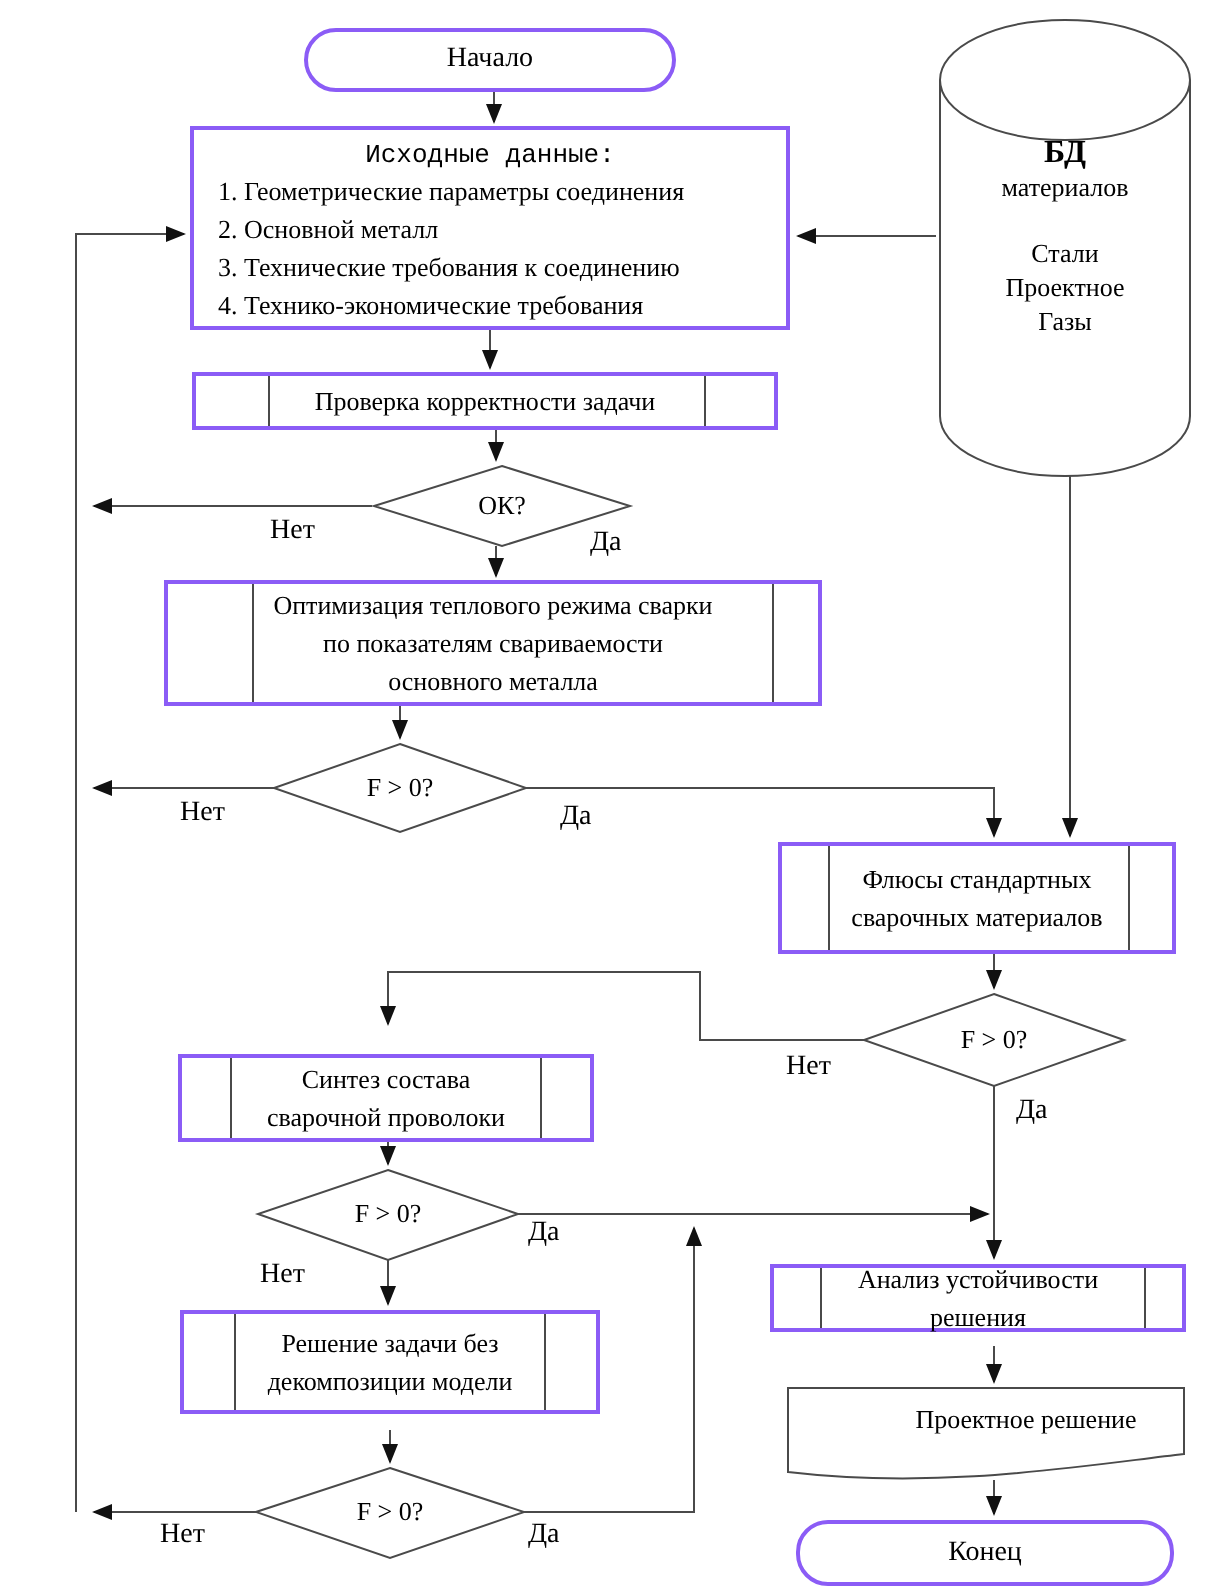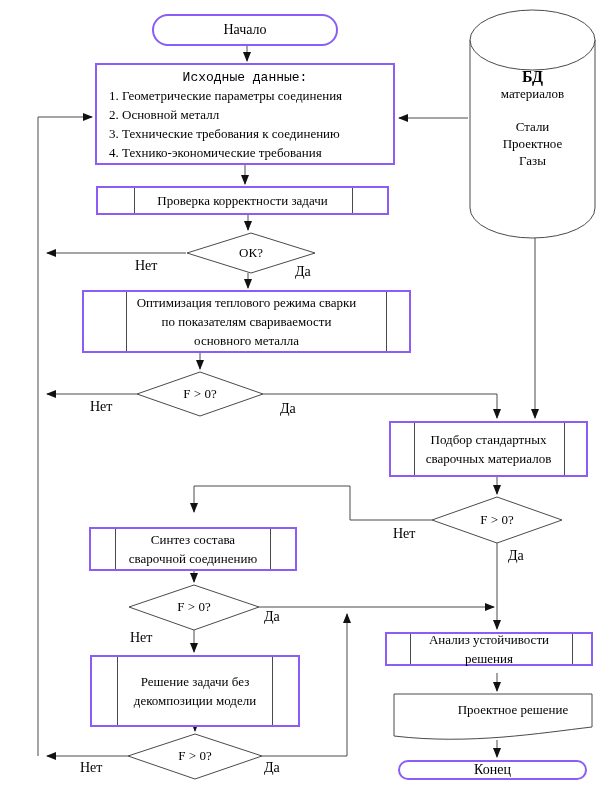--- a/index.html
+++ b/index.html
@@ -74,21 +74,21 @@
       <path d="M262,756 H347 V614" marker-end="url(#ah)"></path>
       <path d="M497,673 V691" marker-end="url(#ah)"></path>
       <path d="M497,740 V757" marker-end="url(#ah)"></path>
     </g>
   </svg>
 
   <div class="node terminator" style="left:152px;top:14px;width:186px;height:32px;">
     <span>Начало</span>
   </div>
 
-  <div class="node terminator" style="left:398px;top:760px;width:189px;height:20px;">
+  <div class="node terminator" style="left:398px;top:760px;width:189px;height:33px;">
     <span>Конец</span>
   </div>
 
   <div class="node" style="left:95px;top:63px;width:300px;height:102px;">
     <div class="rect-title">Исходные данные:</div>
     <div class="rect-items">
       <div>1. Геометрические параметры соединения</div>
       <div>2. Основной металл</div>
       <div>3. Технические требования к соединению</div>
       <div>4. Технико-экономические требования</div>
@@ -102,33 +102,33 @@
   <div class="node predef" style="left:82px;top:290px;width:329px;height:63px;--barl:42px;--barr:22px;">
     <div class="centered">
       <div>Оптимизация теплового режима сварки</div>
       <div>по показателям свариваемости</div>
       <div>основного металла</div>
     </div>
   </div>
 
   <div class="node predef" style="left:389px;top:421px;width:199px;height:56px;--barl:23px;--barr:21px;">
     <div class="centered">
-      <div>Подбор стандартных</div>
+      <div>Флюсы стандартных</div>
       <div>сварочных материалов</div>
     </div>
   </div>
 
   <div class="node predef" style="left:89px;top:516px;width:208px;height:44px;margin-top:11px;--barl:24px;--barr:24px;">
     <div class="centered">
       <div>Синтез состава</div>
-      <div>сварочной соединению</div>
+      <div>сварочной проволоки</div>
     </div>
   </div>
 
-  <div class="node predef" style="left:90px;top:655px;width:210px;height:72px;--barl:25px;--barr:25px;">
+  <div class="node predef" style="left:90px;top:655px;width:210px;height:52px;--barl:25px;--barr:25px;">
     <div class="centered">
       <div>Решение задачи без</div>
       <div>декомпозиции модели</div>
     </div>
   </div>
 
   <div class="node predef" style="left:385px;top:632px;width:208px;height:34px;--barl:23px;--barr:18px;">
     <div class="centered">
       <div>Анализ устойчивости</div>
       <div>решения</div>

